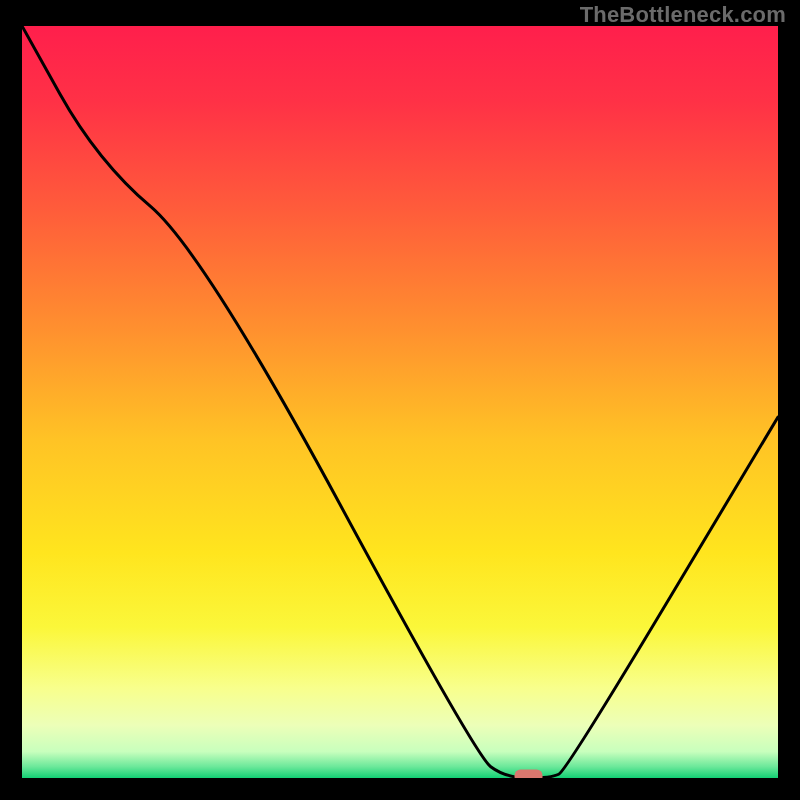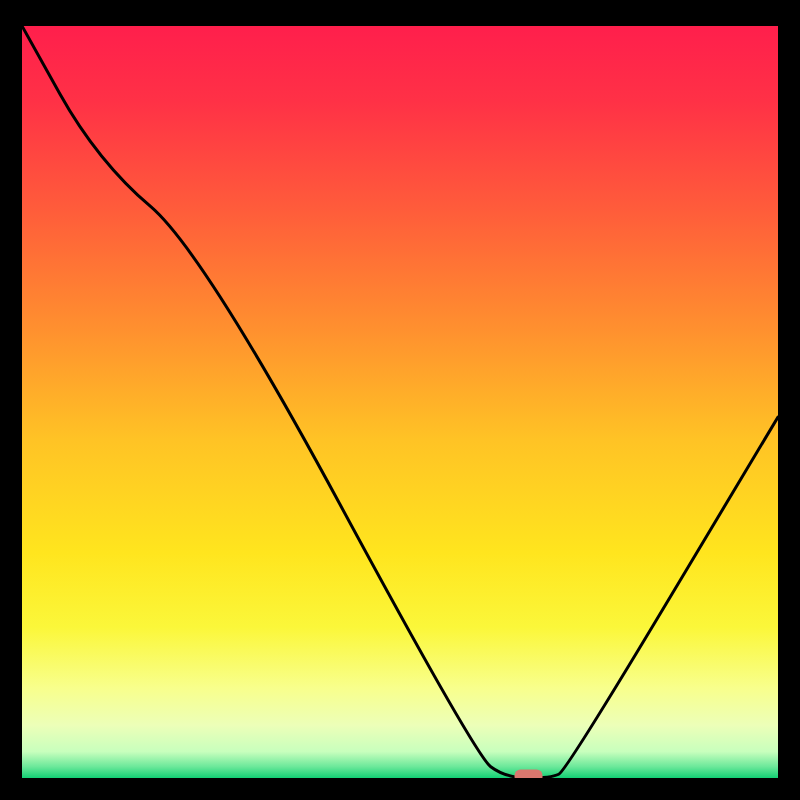--- a/index.html
+++ b/index.html
@@ -37,20 +37,21 @@
   }
   .marker {
     fill: #d9776e;
     stroke: none;
   }
 </style>
 </head>
 <body>
 
 <div class="stage">
+  <div class="watermark">TheBottleneck.com</div>
 
   <div class="plot-wrap">
     <svg id="plot-svg" viewBox="0 0 756 752" width="756" height="752">
       <defs>
         <linearGradient id="bg-grad" x1="0" y1="0" x2="0" y2="1">
             <stop offset="0%" stop-color="#ff1f4c"></stop>
             <stop offset="10%" stop-color="#ff3146"></stop>
             <stop offset="25%" stop-color="#ff5e3a"></stop>
             <stop offset="40%" stop-color="#ff8f2f"></stop>
             <stop offset="55.00000000000001%" stop-color="#ffc325"></stop>

